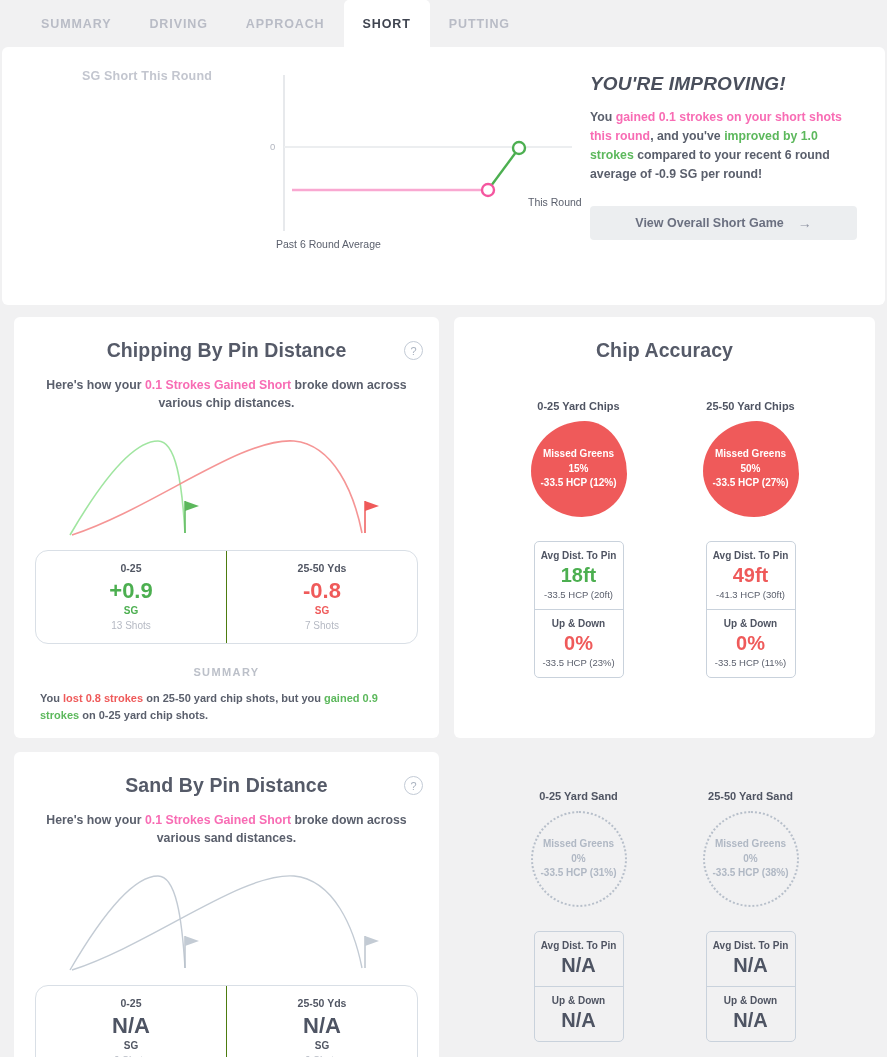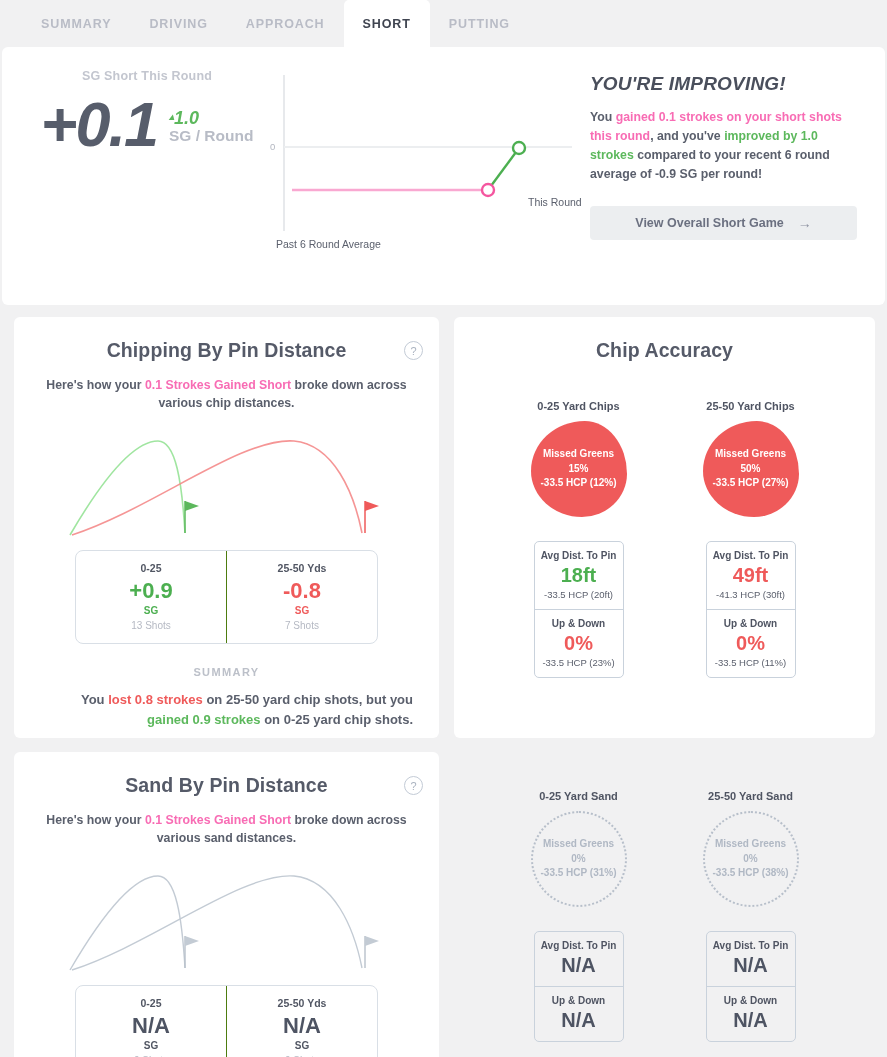--- a/index.html
+++ b/index.html
@@ -189,23 +189,23 @@
     font-weight: 600;
     line-height: 1.5;
     color: #5a5f6c;
   }
 
   .arcwrap { margin-top: 10px; display:flex; justify-content:center; }
 
   
   .statbox {
     margin: 12px auto 10px auto;
-    width: 303px;
+    width: 383px;
     border: 1px solid #d9dfe6;
-    border-radius: 8px;
+    border-radius: 13px;
     display: flex;
   }
   .statcell {
     flex: 1;
     padding: 11px 0 12px 0;
     text-align: center;
   }
   .statcell + .statcell { border-left: 1px solid #4d7c0f; }
   .stat-head { font-size: 10.5px; color: #515663; font-weight: 600; }
   .stat-val {
@@ -222,22 +222,22 @@
   .summary-label {
     margin-top: 22px;
     text-align: center;
     font-size: 11px;
     letter-spacing: 1.4px;
     color: #bcc0c9;
     font-weight: 600;
   }
   .summary-text {
     margin: 12px 26px 0 26px;
-    text-align: right;
-    font-size: 13px;
+    text-align: left;
+    font-size: 11px;
     font-weight: 600;
     line-height: 1.5;
     color: #5a5f6c;
   }
 
   
   .acc-panel { position: relative; }
   .acc-cols {
     display: flex;
     justify-content: center;
@@ -302,27 +302,20 @@
     </div>
   <div class="tab">
       <span>PUTTING</span>
     </div>
 </div>
 
 <div class="card hero">
 
   <div class="hero-left">
     <div class="hero-label">SG Short This Round</div>
-    <div class="hero-row">
-      <div class="hero-big">+0.1</div>
-      <div class="hero-delta-wrap">
-        <div class="hero-delta"><span class="caret">▴</span><span>1.0</span></div>
-        <div class="hero-delta-sub">SG / Round</div>
-      </div>
-    </div>
   </div>
 
   <div class="hero-chart">
     <div class="chart-ylabel">0</div>
     <svg width="302" height="190">
       <line x1="14" y1="14" x2="14" y2="170" stroke="#e7e9ec" stroke-width="2"></line>
       <line x1="14" y1="86" x2="302" y2="86" stroke="#eceef0" stroke-width="2"></line>
       <line x1="22" y1="129" x2="218" y2="129" stroke="#f9a8d1" stroke-width="2.4"></line>
       <line x1="218" y1="129" x2="249" y2="87" stroke="#4caf50" stroke-width="2.4"></line>
       <circle cx="218" cy="129" r="6" fill="#ffffff" stroke="#f4569f" stroke-width="2.4"></circle>

